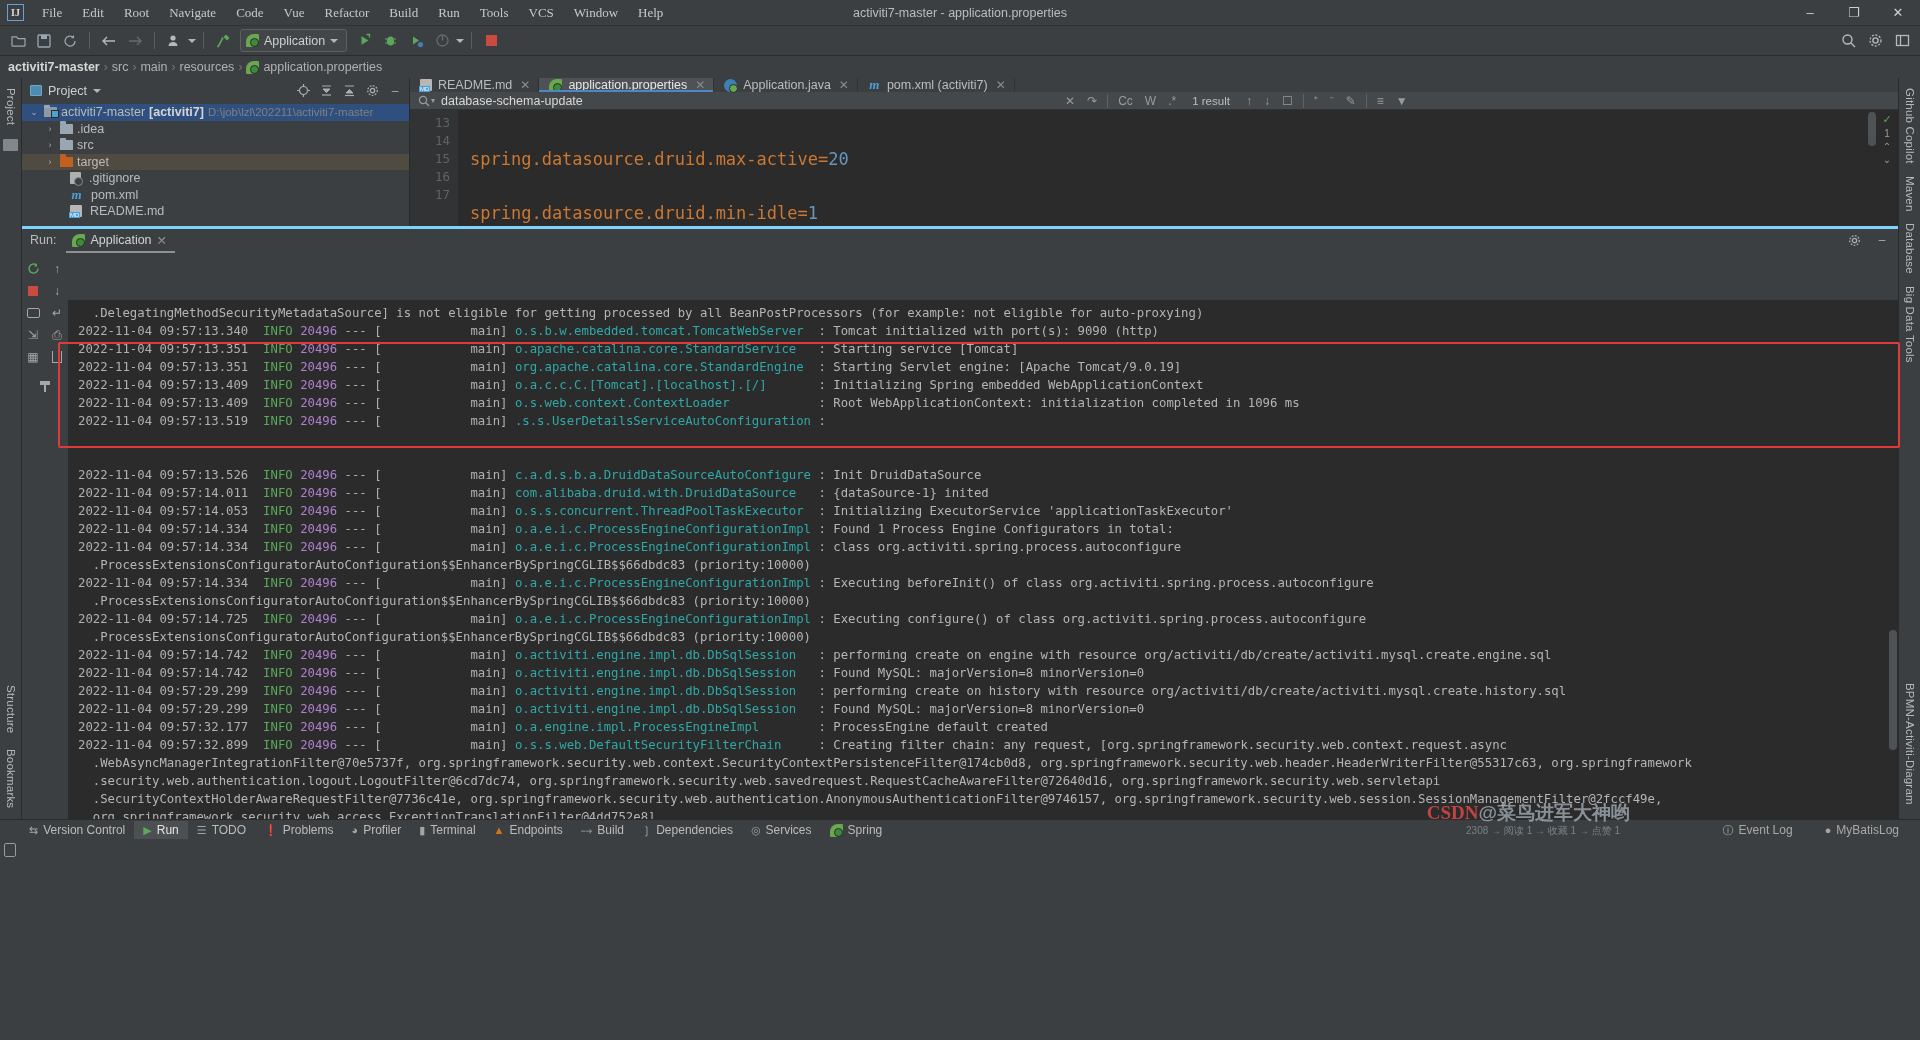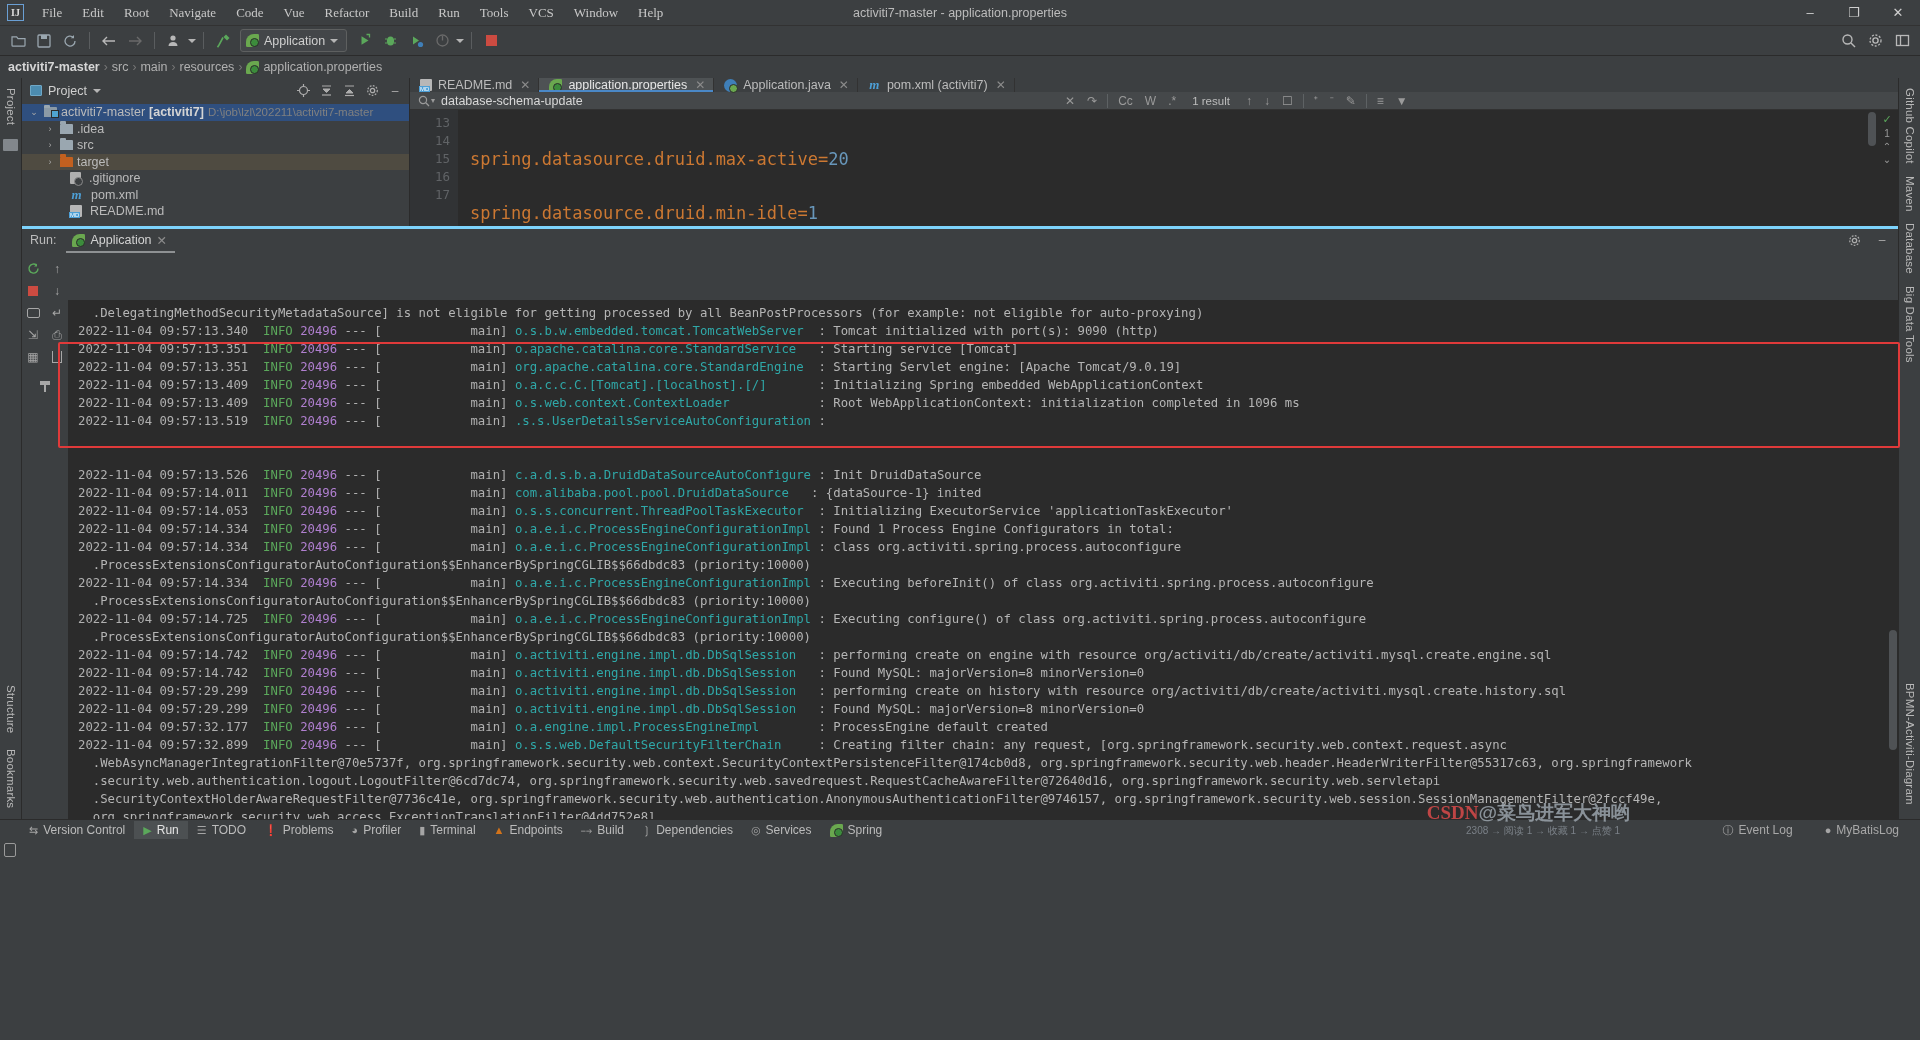--- a/index.html
+++ b/index.html
@@ -571,21 +571,21 @@
               <div class="cl"><span class="plain">  .DelegatingMethodSecurityMetadataSource] is not eligible for getting processed by all BeanPostProcessors (for example: not eligible for auto-proxying)</span></div>
               <div class="cl"><span class="ts">2022-11-04 09:57:13.340</span>  <span class="lvl">INFO</span> <span class="pid">20496</span> <span class="dash">--- [</span>            <span class="thr">main</span><span class="dash">]</span> <span class="logger">o.s.b.w.embedded.tomcat.TomcatWebServer </span> <span class="msg">: Tomcat initialized with port(s): 9090 (http)</span></div>
               <div class="cl"><span class="ts">2022-11-04 09:57:13.351</span>  <span class="lvl">INFO</span> <span class="pid">20496</span> <span class="dash">--- [</span>            <span class="thr">main</span><span class="dash">]</span> <span class="logger">o.apache.catalina.core.StandardService  </span> <span class="msg">: Starting service [Tomcat]</span></div>
               <div class="cl"><span class="ts">2022-11-04 09:57:13.351</span>  <span class="lvl">INFO</span> <span class="pid">20496</span> <span class="dash">--- [</span>            <span class="thr">main</span><span class="dash">]</span> <span class="logger">org.apache.catalina.core.StandardEngine </span> <span class="msg">: Starting Servlet engine: [Apache Tomcat/9.0.19]</span></div>
               <div class="cl"><span class="ts">2022-11-04 09:57:13.409</span>  <span class="lvl">INFO</span> <span class="pid">20496</span> <span class="dash">--- [</span>            <span class="thr">main</span><span class="dash">]</span> <span class="logger">o.a.c.c.C.[Tomcat].[localhost].[/]      </span> <span class="msg">: Initializing Spring embedded WebApplicationContext</span></div>
               <div class="cl"><span class="ts">2022-11-04 09:57:13.409</span>  <span class="lvl">INFO</span> <span class="pid">20496</span> <span class="dash">--- [</span>            <span class="thr">main</span><span class="dash">]</span> <span class="logger">o.s.web.context.ContextLoader           </span> <span class="msg">: Root WebApplicationContext: initialization completed in 1096 ms</span></div>
               <div class="cl"><span class="ts">2022-11-04 09:57:13.519</span>  <span class="lvl">INFO</span> <span class="pid">20496</span> <span class="dash">--- [</span>            <span class="thr">main</span><span class="dash">]</span> <span class="logger">.s.s.UserDetailsServiceAutoConfiguration</span> <span class="msg">:</span></div>
               <div class="cl"><span class="plain"></span></div>
               <div class="cl"><span class="plain"></span></div>
               <div class="cl"><span class="ts">2022-11-04 09:57:13.526</span>  <span class="lvl">INFO</span> <span class="pid">20496</span> <span class="dash">--- [</span>            <span class="thr">main</span><span class="dash">]</span> <span class="logger">c.a.d.s.b.a.DruidDataSourceAutoConfigure</span> <span class="msg">: Init DruidDataSource</span></div>
-              <div class="cl"><span class="ts">2022-11-04 09:57:14.011</span>  <span class="lvl">INFO</span> <span class="pid">20496</span> <span class="dash">--- [</span>            <span class="thr">main</span><span class="dash">]</span> <span class="logger">com.alibaba.pool.pool.DruidDataSource  </span> <span class="msg">: {dataSource-1} inited</span></div>
+              <div class="cl"><span class="ts">2022-11-04 09:57:14.011</span>  <span class="lvl">INFO</span> <span class="pid">20496</span> <span class="dash">--- [</span>            <span class="thr">main</span><span class="dash">]</span> <span class="logger">com.alibaba.druid.with.DruidDataSource  </span> <span class="msg">: {dataSource-1} inited</span></div>
               <div class="cl"><span class="ts">2022-11-04 09:57:14.053</span>  <span class="lvl">INFO</span> <span class="pid">20496</span> <span class="dash">--- [</span>            <span class="thr">main</span><span class="dash">]</span> <span class="logger">o.s.s.concurrent.ThreadPoolTaskExecutor </span> <span class="msg">: Initializing ExecutorService 'applicationTaskExecutor'</span></div>
               <div class="cl"><span class="ts">2022-11-04 09:57:14.334</span>  <span class="lvl">INFO</span> <span class="pid">20496</span> <span class="dash">--- [</span>            <span class="thr">main</span><span class="dash">]</span> <span class="logger">o.a.e.i.c.ProcessEngineConfigurationImpl</span> <span class="msg">: Found 1 Process Engine Configurators in total:</span></div>
               <div class="cl"><span class="ts">2022-11-04 09:57:14.334</span>  <span class="lvl">INFO</span> <span class="pid">20496</span> <span class="dash">--- [</span>            <span class="thr">main</span><span class="dash">]</span> <span class="logger">o.a.e.i.c.ProcessEngineConfigurationImpl</span> <span class="msg">: class org.activiti.spring.process.autoconfigure</span></div>
               <div class="cl"><span class="plain">  .ProcessExtensionsConfiguratorAutoConfiguration$$EnhancerBySpringCGLIB$$66dbdc83 (priority:10000)</span></div>
               <div class="cl"><span class="ts">2022-11-04 09:57:14.334</span>  <span class="lvl">INFO</span> <span class="pid">20496</span> <span class="dash">--- [</span>            <span class="thr">main</span><span class="dash">]</span> <span class="logger">o.a.e.i.c.ProcessEngineConfigurationImpl</span> <span class="msg">: Executing beforeInit() of class org.activiti.spring.process.autoconfigure</span></div>
               <div class="cl"><span class="plain">  .ProcessExtensionsConfiguratorAutoConfiguration$$EnhancerBySpringCGLIB$$66dbdc83 (priority:10000)</span></div>
               <div class="cl"><span class="ts">2022-11-04 09:57:14.725</span>  <span class="lvl">INFO</span> <span class="pid">20496</span> <span class="dash">--- [</span>            <span class="thr">main</span><span class="dash">]</span> <span class="logger">o.a.e.i.c.ProcessEngineConfigurationImpl</span> <span class="msg">: Executing configure() of class org.activiti.spring.process.autoconfigure</span></div>
               <div class="cl"><span class="plain">  .ProcessExtensionsConfiguratorAutoConfiguration$$EnhancerBySpringCGLIB$$66dbdc83 (priority:10000)</span></div>
               <div class="cl"><span class="ts">2022-11-04 09:57:14.742</span>  <span class="lvl">INFO</span> <span class="pid">20496</span> <span class="dash">--- [</span>            <span class="thr">main</span><span class="dash">]</span> <span class="logger">o.activiti.engine.impl.db.DbSqlSession  </span> <span class="msg">: performing create on engine with resource org/activiti/db/create/activiti.mysql.create.engine.sql</span></div>
               <div class="cl"><span class="ts">2022-11-04 09:57:14.742</span>  <span class="lvl">INFO</span> <span class="pid">20496</span> <span class="dash">--- [</span>            <span class="thr">main</span><span class="dash">]</span> <span class="logger">o.activiti.engine.impl.db.DbSqlSession  </span> <span class="msg">: Found MySQL: majorVersion=8 minorVersion=0</span></div>

